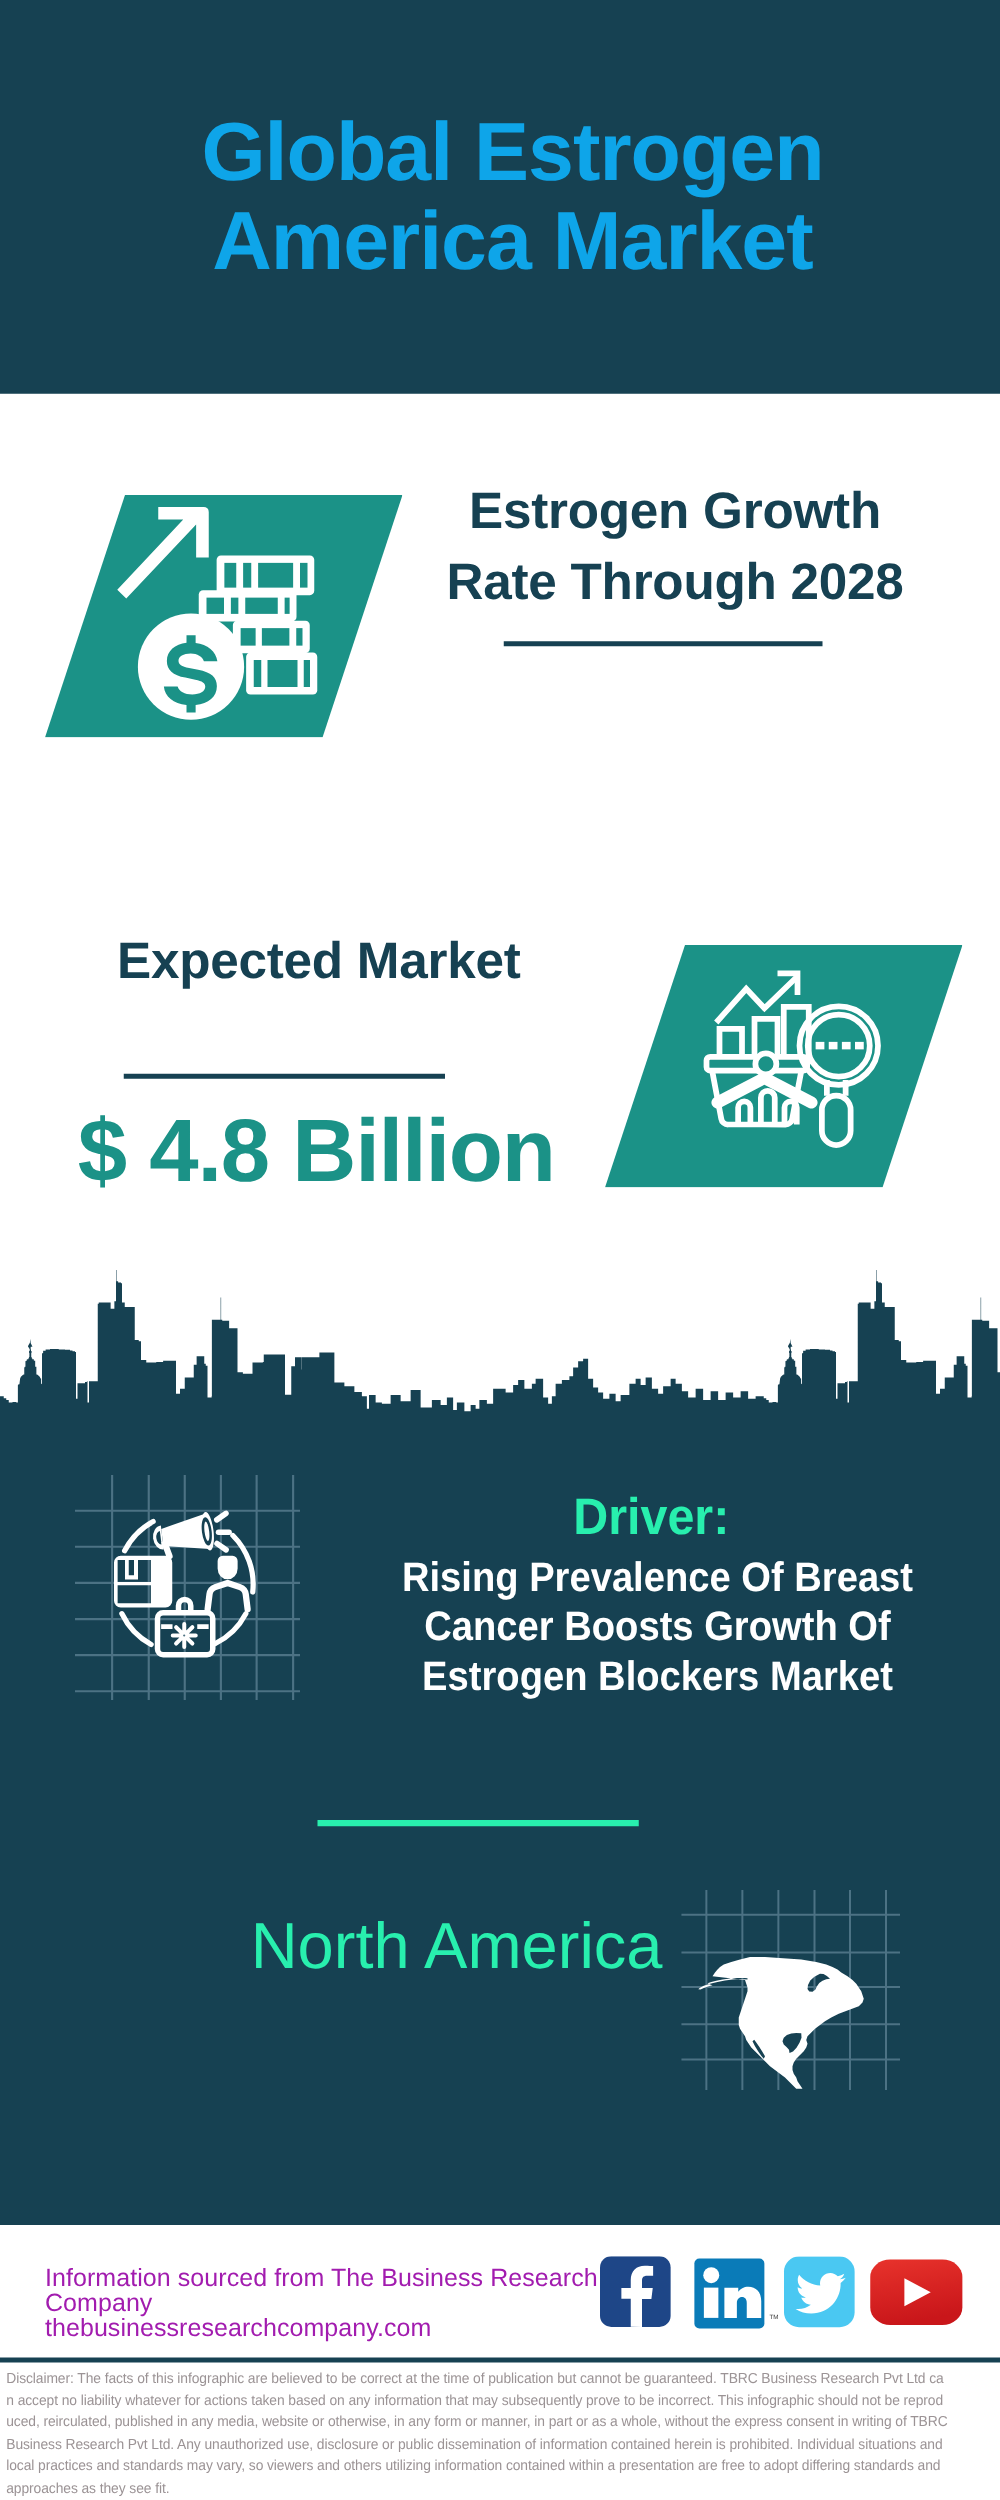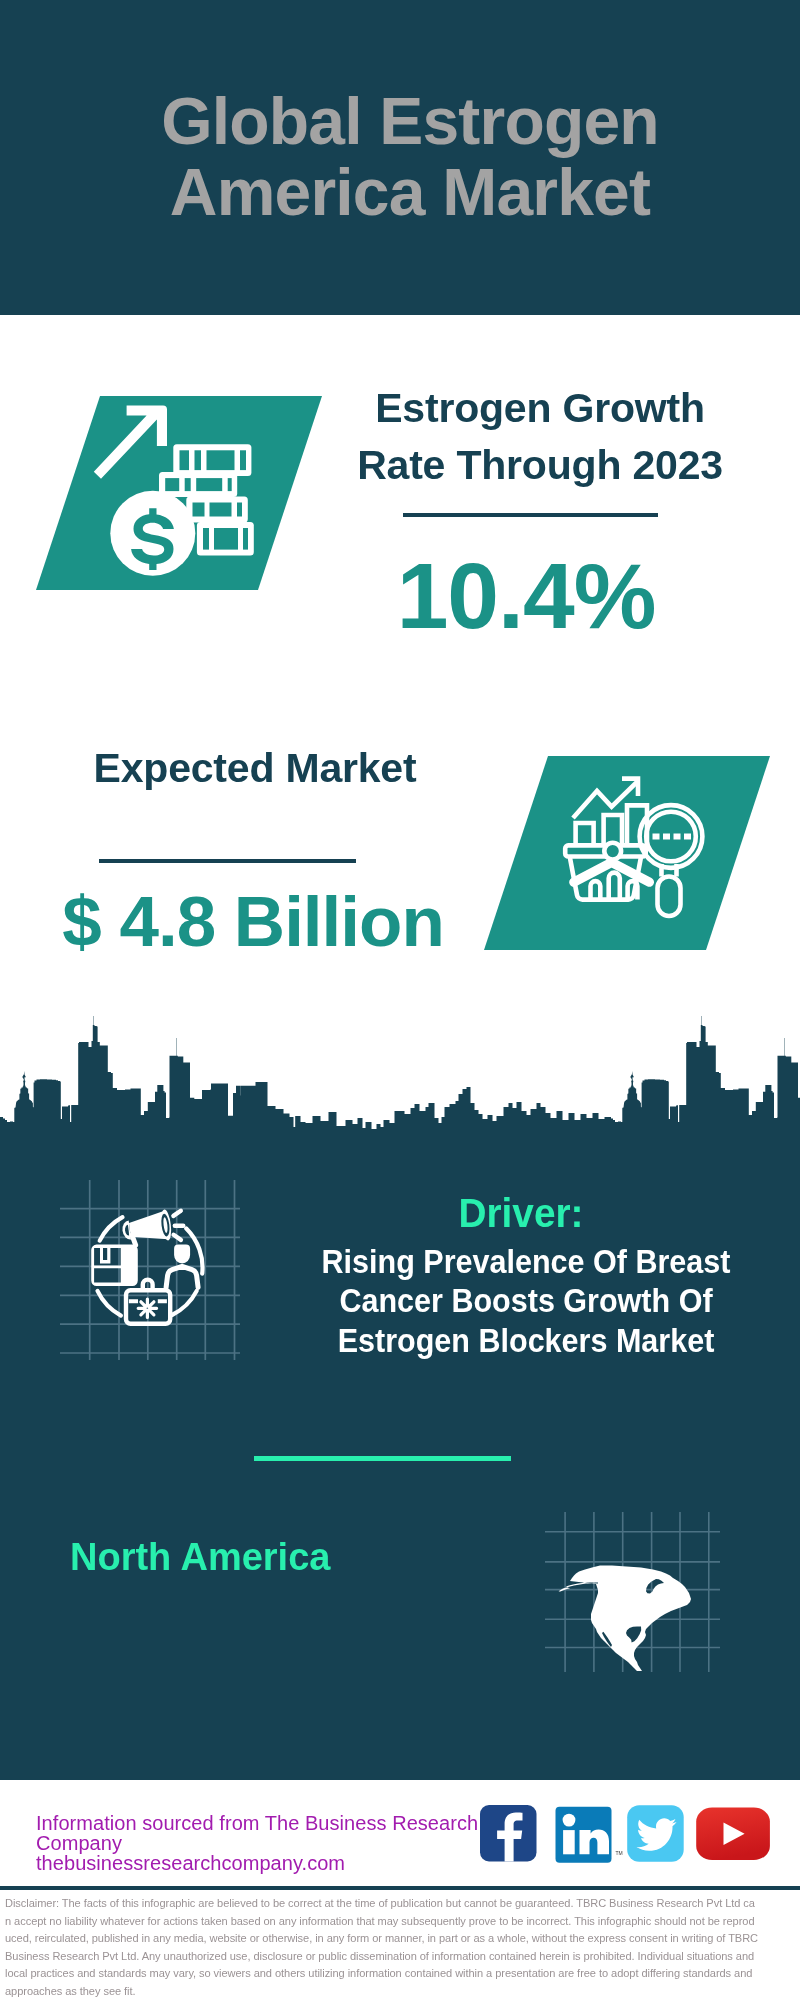--- a/index.html
+++ b/index.html
@@ -3,21 +3,21 @@
 <meta charset="utf-8">
 <style>
   * { margin:0; padding:0; box-sizing:border-box; }
   html,body { width:800px; height:2000px; }
   body { font-family:"Liberation Sans", sans-serif; background:#ffffff; position:relative; overflow:hidden;
          -webkit-font-smoothing:antialiased; }
   .page { position:relative; width:800px; height:2000px; background:#fff; }
 
   
   .header { position:absolute; left:0; top:0; width:800px; height:315px; background:#164152; }
-  .title { position:absolute; left:20px; top:86px; width:780px; text-align:center; color:#a3a3a3;
+  .title { position:absolute; left:20px; top:86px; width:780px; text-align:center; color:#0ea5e9;
            font-size:66px; font-weight:bold; line-height:71px; letter-spacing:-0.8px; }
 
   
   .para { position:absolute; background:#1b9287;
           clip-path: polygon(64px 0, 100% 0, calc(100% - 64px) 100%, 0 100%); }
   .para1 { left:36px; top:396px; width:286px; height:194px; }
   .para2 { left:484px; top:756px; width:286px; height:194px; }
 
   .icon1 { position:absolute; left:88px; top:400px; width:176px; height:185px; }
   .icon2 { position:absolute; left:560px; top:769px; width:160px; height:160px; }
@@ -43,22 +43,22 @@
   .driver-icon { position:absolute; left:60px; top:1180px; width:180px; height:180px; }
   .driver-label { position:absolute; left:291px; top:1193px; width:460px; text-align:center;
                   color:#28efae; font-size:41px; font-weight:bold; line-height:41px;
                   transform:scaleX(0.945); transform-origin:50% 0; }
   .driver-text { position:absolute; left:296px; top:1242px; width:460px; text-align:center;
                  color:#ffffff; font-size:33px; font-weight:bold; line-height:39.4px;
                  transform:scaleX(0.925); transform-origin:50% 0; }
   .mid-rule { position:absolute; left:254px; top:1456px; width:257px; height:5px; background:#28efae; }
 
   
-  .region-name { position:absolute; left:70px; top:1537px; width:460px; text-align:left;
-                 color:#28efae; font-size:38px; font-weight:bold; line-height:41.5px; }
+  .region-name { position:absolute; left:70px; top:1537px; width:460px; text-align:right;
+                 color:#28efae; font-size:52px; font-weight:normal; line-height:41.5px; }
   .region-text { position:absolute; left:61px; top:1589px; width:480px; text-align:center;
                  color:#ffffff; font-size:44px; line-height:48.9px; }
   .map-box { position:absolute; left:545px; top:1512px; width:175px; height:160px; }
 
   
   .footer-src { position:absolute; left:36px; top:1813px; width:460px; color:#a21caf;
                 font-size:20px; line-height:20px; letter-spacing:0.05px; }
   .social-row { position:absolute; left:480px; top:1805px; width:300px; height:60px; }
   .hr-footer { position:absolute; left:0; top:1886px; width:800px; height:4px; background:#164152; }
   .disclaimer { position:absolute; left:5px; top:1894px; width:789px; color:#9b9395;
@@ -73,24 +73,23 @@
   <div class="header">
     <div class="title">
       <div>Global Estrogen</div>
       <div>America Market</div>
     </div>
   </div>
 
   <div class="para para1"></div>
   <div class="stat-head g-head">
     <div>Estrogen Growth</div>
-    <div>Rate Through 2023</div>
+    <div>Rate Through 2028</div>
   </div>
   <div class="stat-rule g-rule"></div>
-  <div class="stat-val g-val">10.4%</div>
 
   <svg class="icon1" viewBox="0 0 176 185" width="176" height="185">
     <g fill="#ffffff">
 
       <path d="M38.6,5.5 h36.4 a4,4 0 0 1 4,4 v36.5 h-10.1 v-26.5 L13.0,78.8 5.8,71.7 58.6,15.6 h-20.0 z"></path>
 
       <rect x="85.3" y="44.3" width="78.1" height="31.8" rx="3.5"></rect>
       <rect x="71.0" y="72.1" width="78.2" height="25" rx="3.5"></rect>
       <rect x="98.3" y="96.5" width="61.5" height="26" rx="3.5"></rect>
       <rect x="108.9" y="122.0" width="56.9" height="33.6" rx="3.5"></rect>

